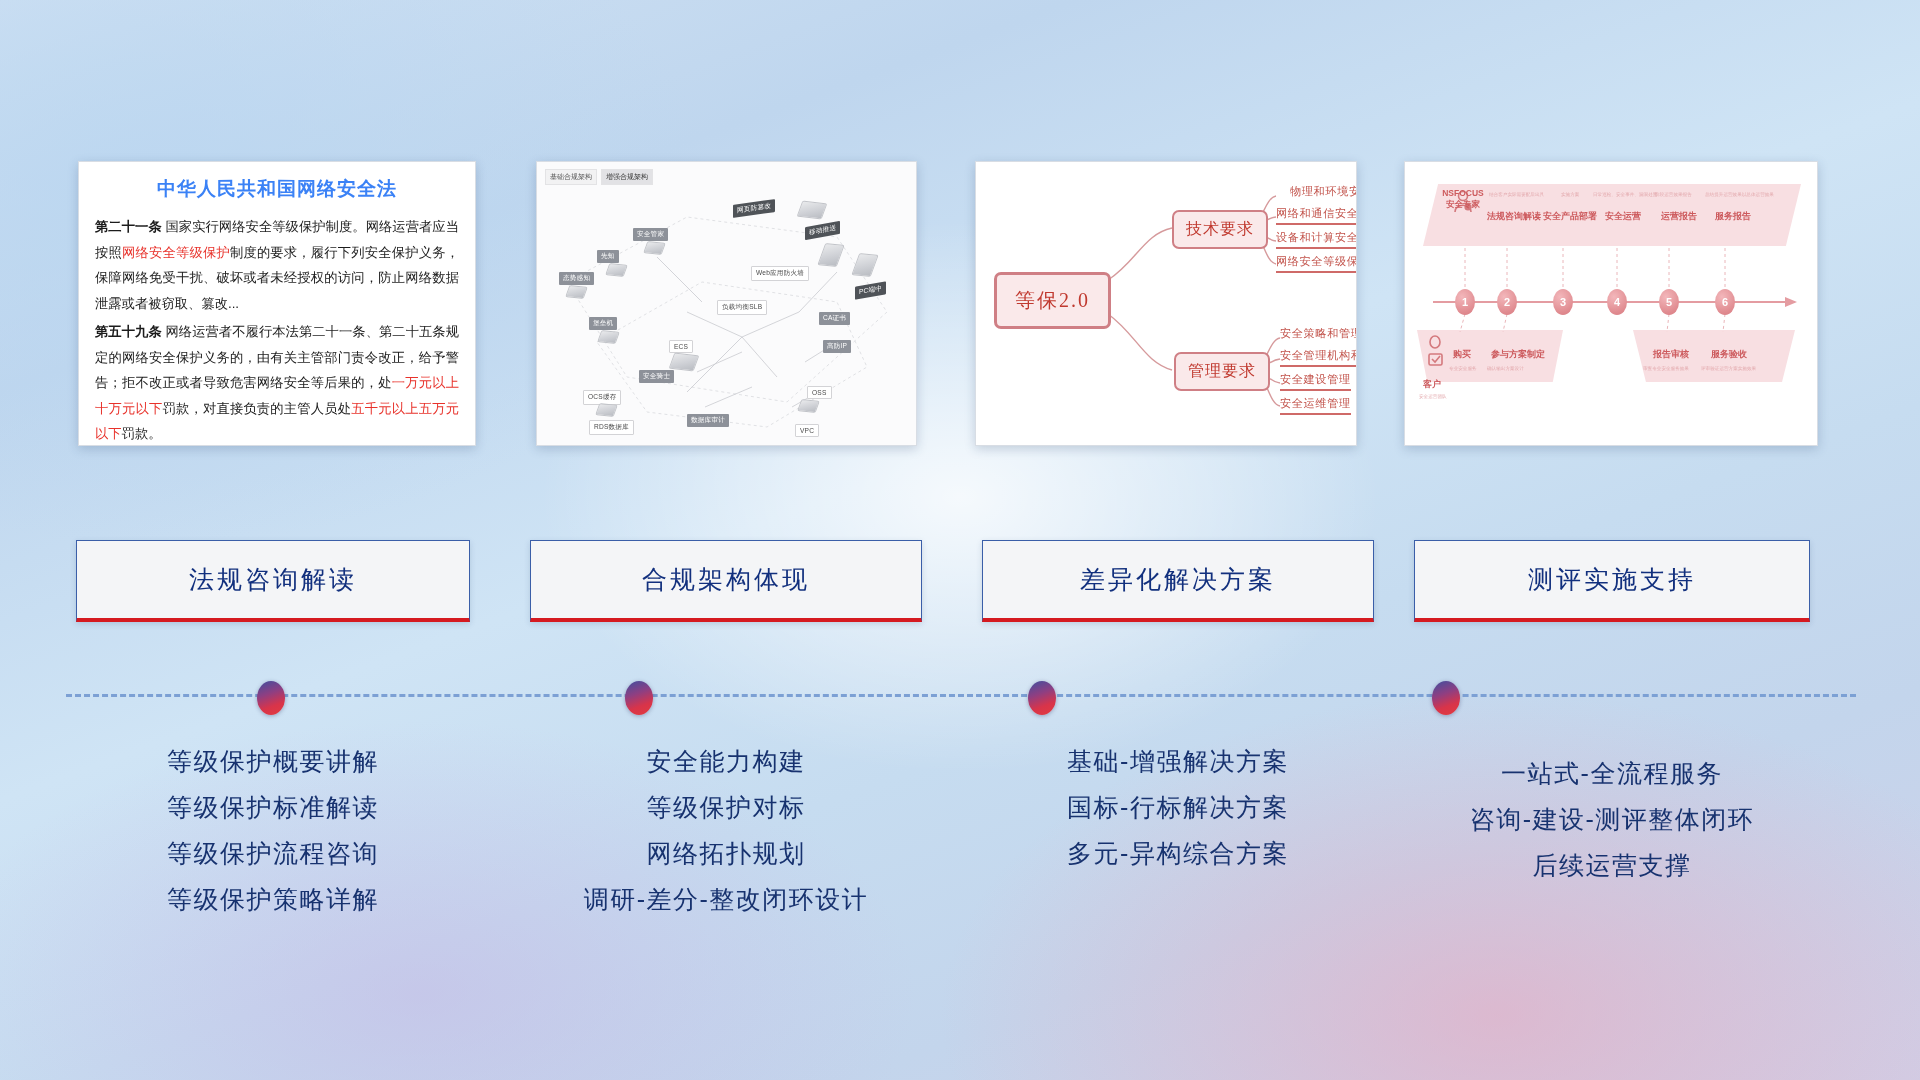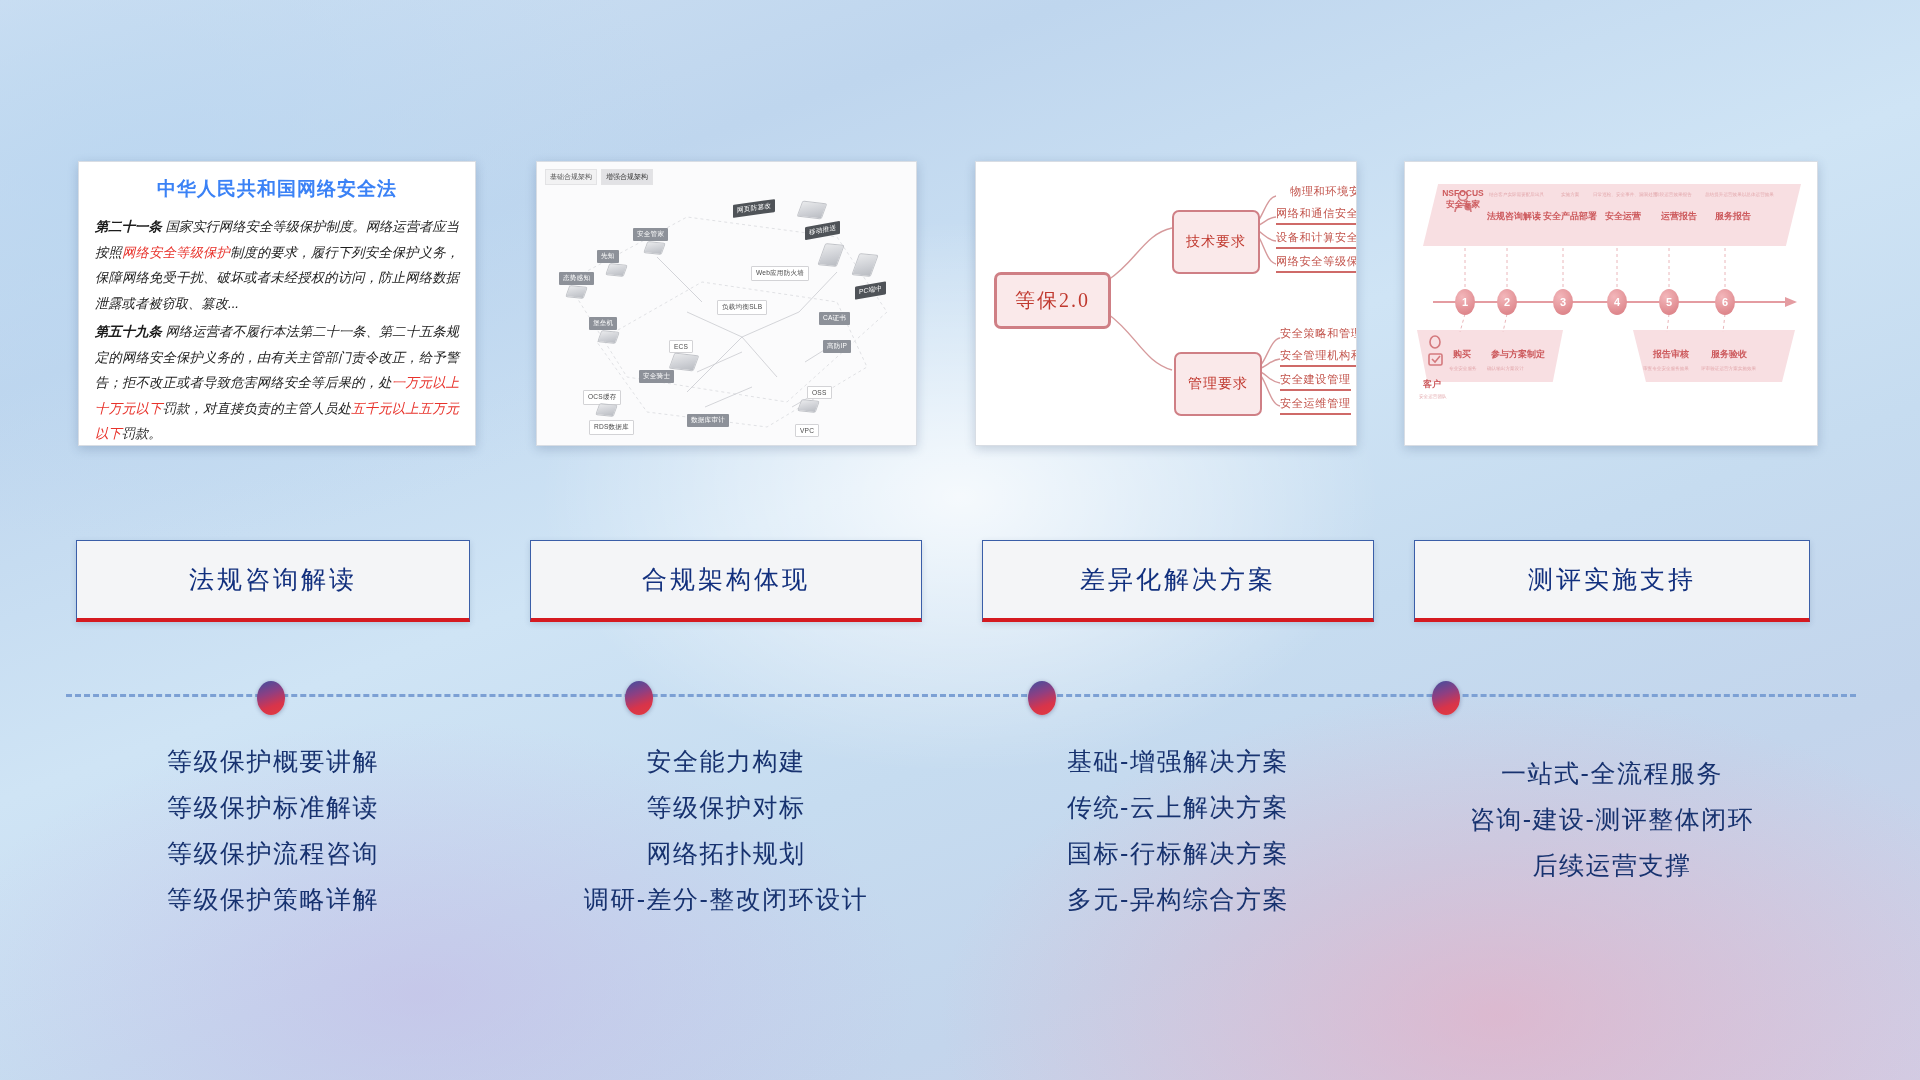--- a/index.html
+++ b/index.html
@@ -39,21 +39,20 @@
     color: #3b82f6;
     letter-spacing: 1px;
     margin-bottom: 12px;
   }
   .law p {
     font-size: 13.3px;
     line-height: 1.92;
     color: #1c1c1c;
     text-align: justify;
     margin-bottom: 3px;
-    font-style: italic;
   }
   .law b { font-weight: bold; }
   .law .red { color: #e8322b; }
 
   
   .arch { position: relative; width: 100%; height: 100%; background: #fbfbfc; }
   .arch .tabs { position: absolute; top: 7px; left: 8px; display: flex; gap: 4px; }
   .arch .tab {
     font-size: 7px; color: #555; padding: 2px 4px; background: #f2f2f3;
     border: 1px solid #e3e3e5; white-space: nowrap;
@@ -74,23 +73,23 @@
     border-radius: 2px;
   }
   .cube.sm { width: 19px; height: 12px; }
   .cube.tall { width: 20px; height: 22px; }
 
   
   .mind { position: relative; width: 100%; height: 100%; background: #fff; }
   .mind svg { position: absolute; inset: 0; }
   .mnode {
     position: absolute; border: 2px solid #cf7f85; background: #fae9ea;
-    border-radius: 7px; color: #c0392f; font-size: 14px;
+    border-radius: 7px; color: #c0392f; font-size: 16px;
     font-family: "Liberation Serif", "DejaVu Serif", serif;
-    padding: 21px 12px; white-space: nowrap; letter-spacing: 1px;
+    padding: 7px 12px; white-space: nowrap; letter-spacing: 1px;
   }
   .mnode.root { font-size: 20px; border-width: 3px; padding: 12px 18px; letter-spacing: 2px; }
   .mleaf {
     position: absolute; color: #c2534b; font-size: 11.2px; white-space: nowrap;
     font-family: "Liberation Serif", "DejaVu Serif", serif;
     letter-spacing: .6px; padding-bottom: 2px;
   }
   .mleaf.ul { border-bottom: 2px solid #cf6a68; }
 
   
@@ -369,21 +368,20 @@
       <li>等级保护策略详解</li>
     </ul>
     <ul class="col k2">
       <li>安全能力构建</li>
       <li>等级保护对标</li>
       <li>网络拓扑规划</li>
       <li>调研-差分-整改闭环设计</li>
     </ul>
     <ul class="col k3">
       <li>基础-增强解决方案</li>
-      <li>传统-云上解决方案</li>
       <li>国标-行标解决方案</li>
       <li>多元-异构综合方案</li>
     </ul>
     <ul class="col k4">
       <li>一站式-全流程服务</li>
       <li>咨询-建设-测评整体闭环</li>
       <li>后续运营支撑</li>
     </ul>
   </div>
 

